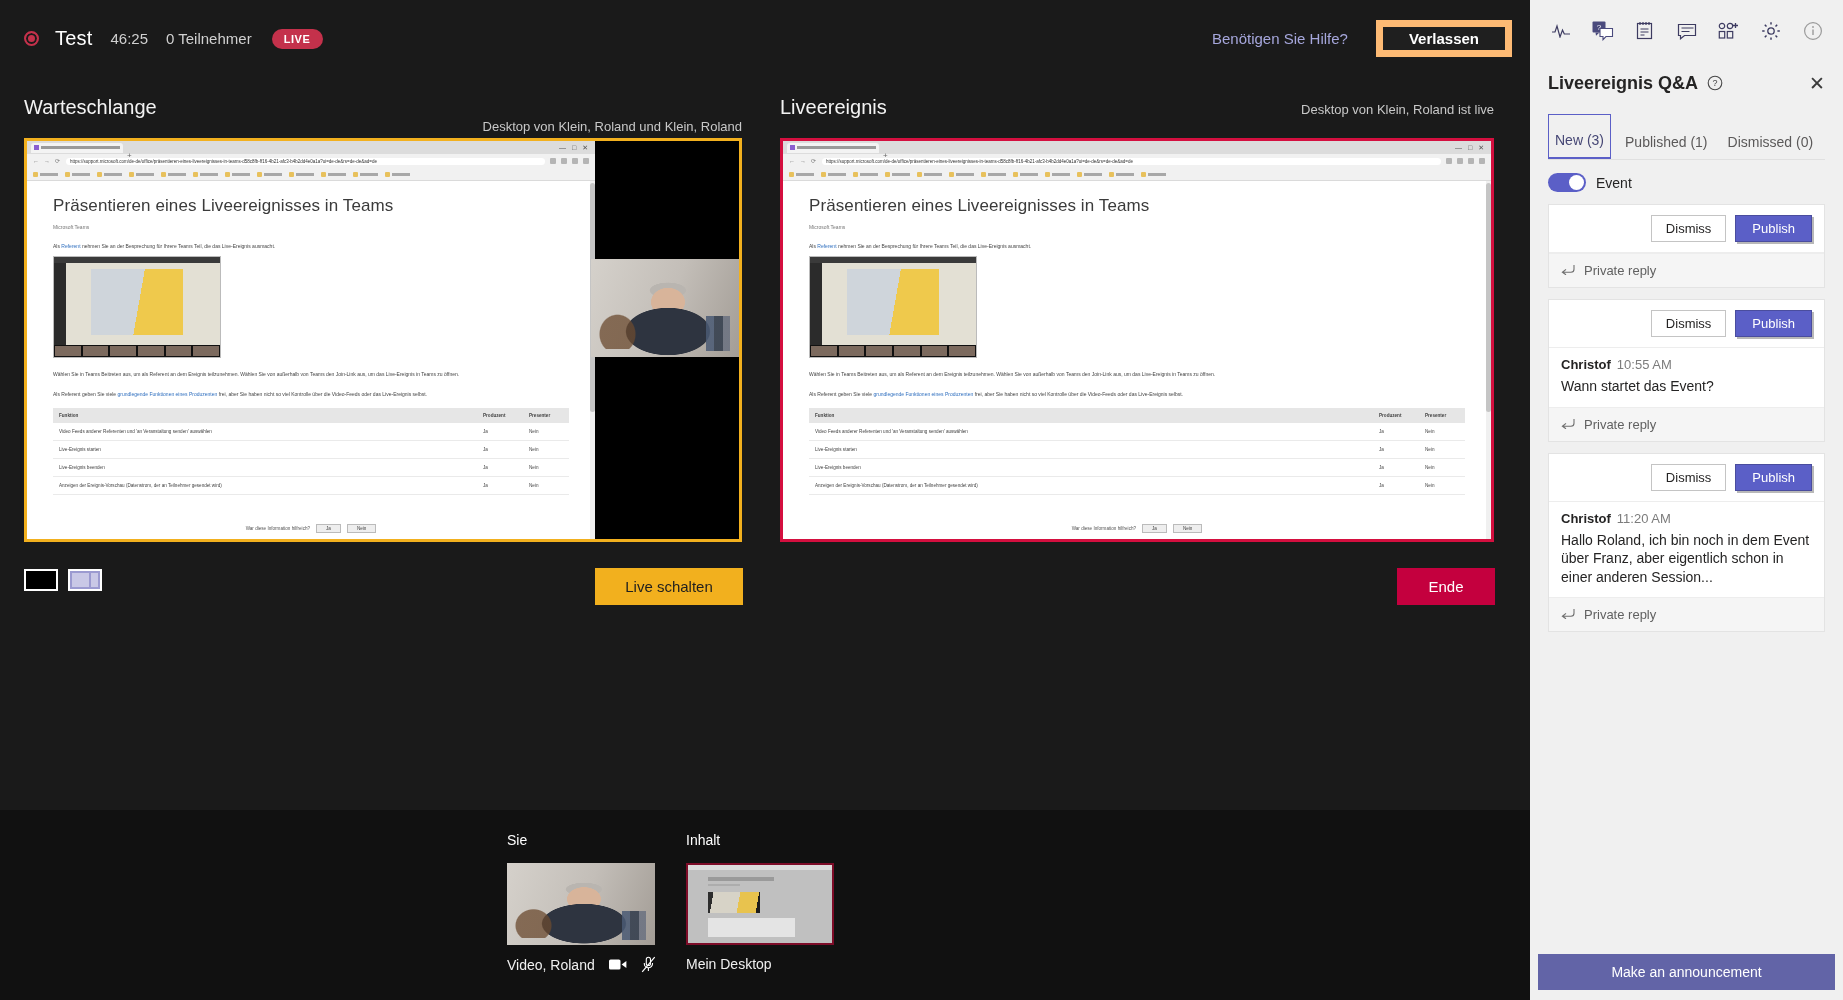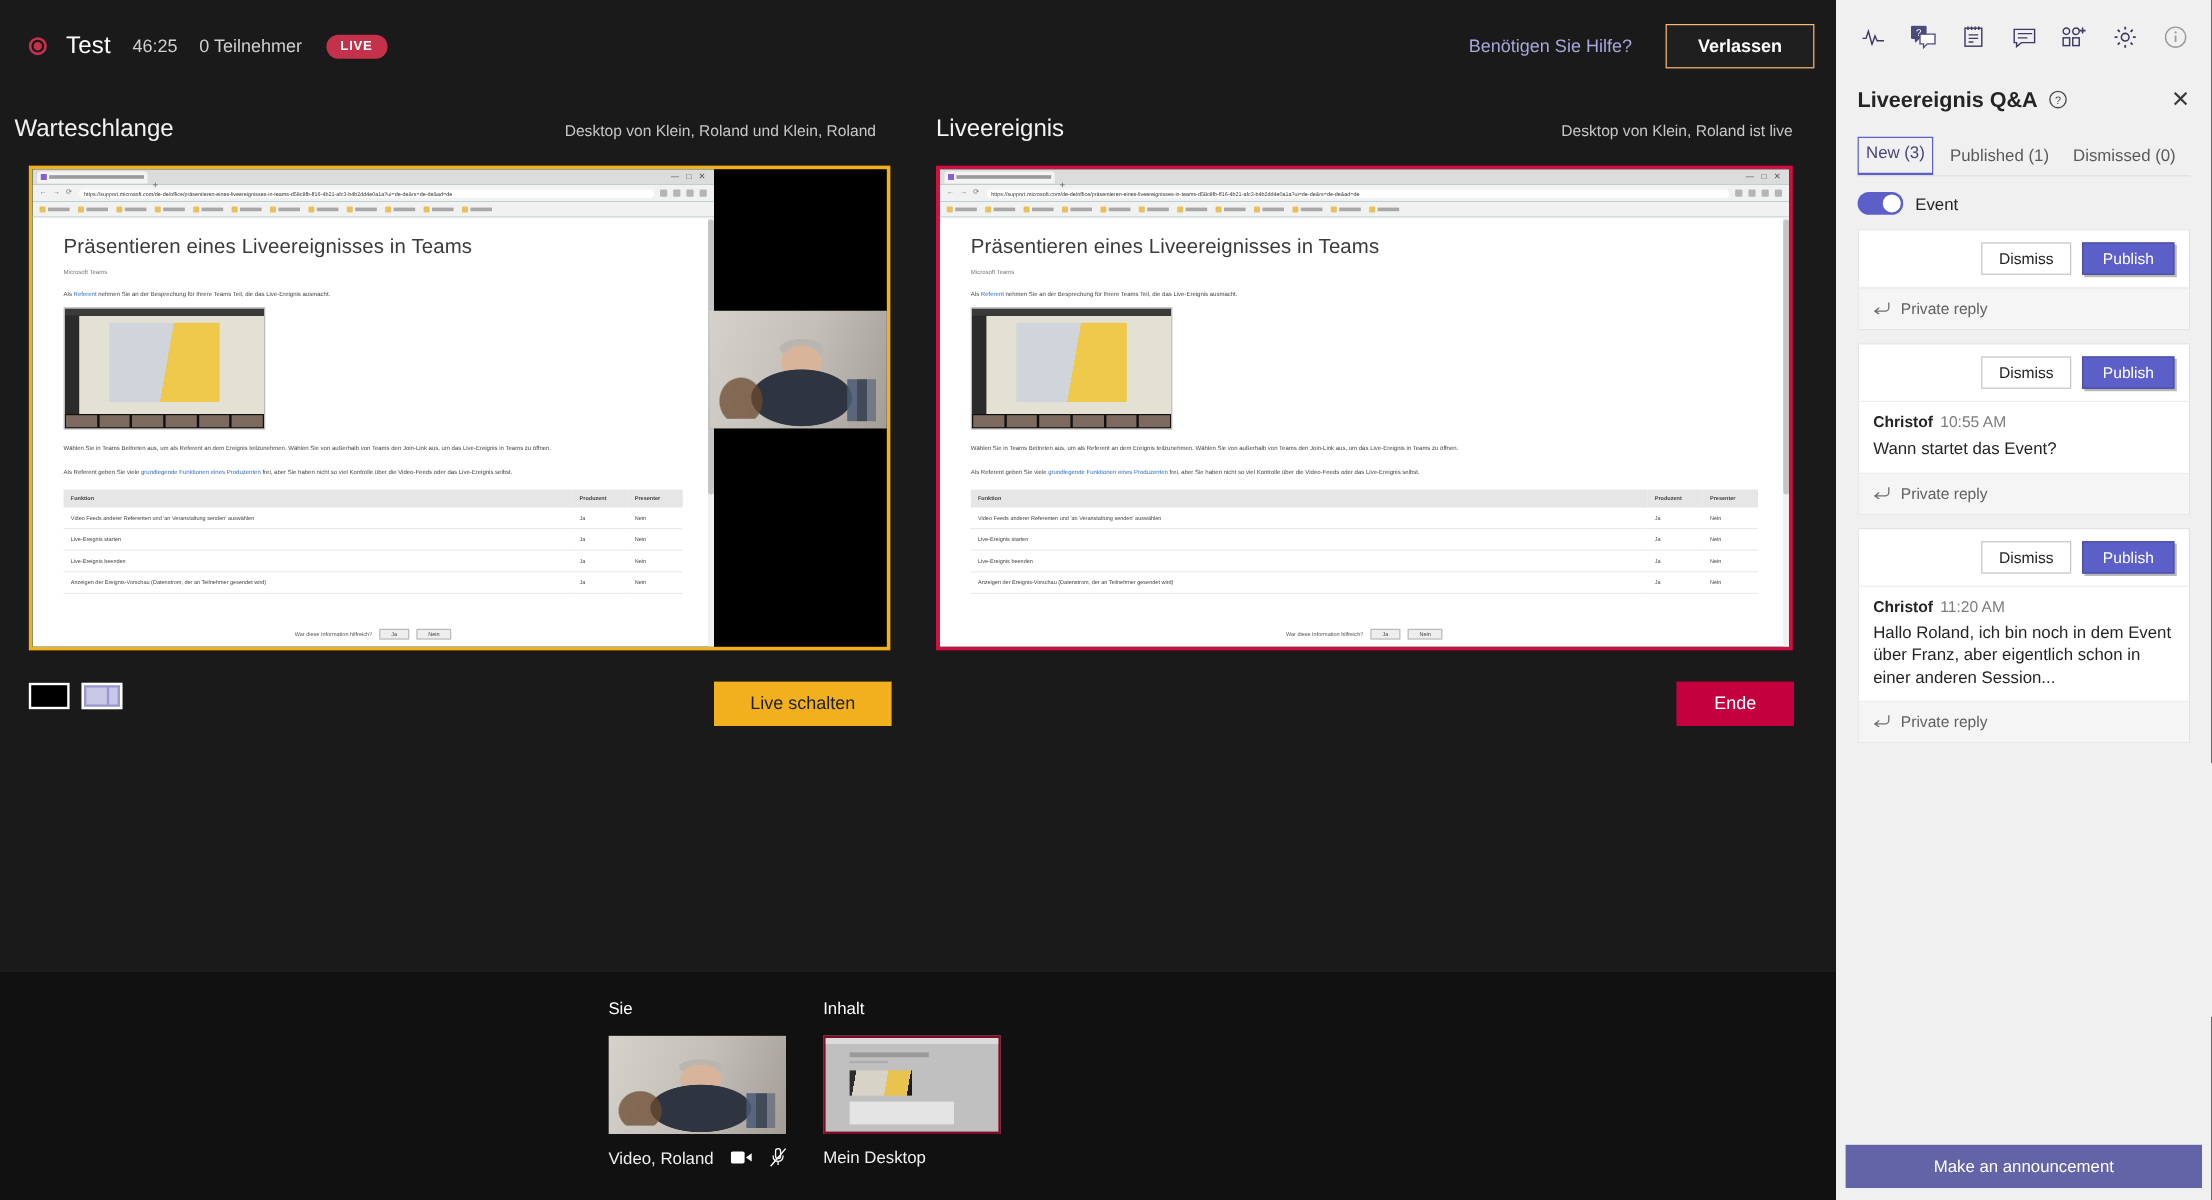--- a/index.html
+++ b/index.html
@@ -44,33 +44,33 @@
     background: #c4314b; color: #fff;
     font-size: 11px; font-weight: bold; letter-spacing: .6px;
     padding: 4px 12px; border-radius: 11px;
   }
   #topbar-right { margin-left: auto; display: flex; align-items: center; }
   #help-link {
     color: #a6a7dc; font-size: 15px; margin-right: 28px; cursor: pointer;
   }
   #leave-button {
     background: #1f1f1f; color: #fff;
-    border: 1px solid #fdba74;
+    border: 7px solid #fdba74;
     font-size: 15px; font-family: inherit; font-weight: 600;
     padding: 0 26px; height: 37px; cursor: pointer;
   }
 
   
   .stage-head {
     position: absolute; display: flex; align-items: baseline;
   }
   .stage-head .title { font-size: 20px; font-weight: 400; color: #f3f3f3; }
   .stage-head .sub { font-size: 13px; color: #c8c8c8; margin-left: auto; }
 
-  #queue-head { left: 12px; top: 96px; width: 718px; }
+  #queue-head { left: 24px; top: 96px; width: 718px; flex-direction: column; }
   #live-head  { left: 780px; top: 96px; width: 714px; }
 
   
   .preview-frame {
     position: absolute;
     background: #000;
     overflow: hidden;
   }
   #queue-frame { left: 24px; top: 138px; width: 718px; height: 404px; border: 3px solid #f2b01e; }
   #live-frame  { left: 780px; top: 138px; width: 714px; height: 404px; border: 3px solid #d40f3f; }
@@ -206,21 +206,21 @@
   }
   #qa-iconbar { height: 62px; display: flex; align-items: center; justify-content: center; gap: 16px; }
   .qa-ic { width: 26px; height: 26px; display: flex; align-items: center; justify-content: center; cursor: pointer; color: #3d3b61; }
   .qa-ic.active { }
   #qa-header { padding: 0 18px; display: flex; align-items: center; height: 42px; }
   #qa-title { font-size: 18px; font-weight: bold; color: #252424; }
   #qa-help-icon { margin-left: 9px; color: #444; display:flex; }
   #qa-close-icon { margin-left: auto; color: #3b3b3b; cursor: pointer; font-size: 19px; line-height: 1; }
 
   #qa-tabs { display: flex; align-items: flex-end; padding: 10px 18px 0 18px; gap: 8px; }
-  .qa-tab { font-size: 14px; color: #5b5959; padding: 4px 6px 9px 6px; cursor: pointer; }
+  .qa-tab { font-size: 14px; color: #5b5959; padding: 17px 6px 9px 6px; cursor: pointer; }
   .qa-tab.selected { color: #464775; border: 1px solid #5b5fc7; border-bottom: 2px solid #5b5fc7; background: #f0f0f0; }
   #qa-tabs-rule { height: 1px; background: #e0e0e0; margin: 0 18px; }
 
   #qa-openrow { display: flex; align-items: center; gap: 10px; padding: 13px 18px 12px 18px; }
   .toggle { width: 38px; height: 19px; border-radius: 10px; background: #5b5fc7; position: relative; cursor: pointer; }
   .toggle .knob { position: absolute; right: 2px; top: 2px; width: 15px; height: 15px; border-radius: 50%; background: #fff; }
   #qa-open-label { font-size: 14px; color: #252424; }
 
   #qa-list { flex: 1; overflow: hidden; padding: 0 18px; }
   .qa-card { background: #fff; border: 1px solid #e3e3e3; margin-bottom: 11px; }

